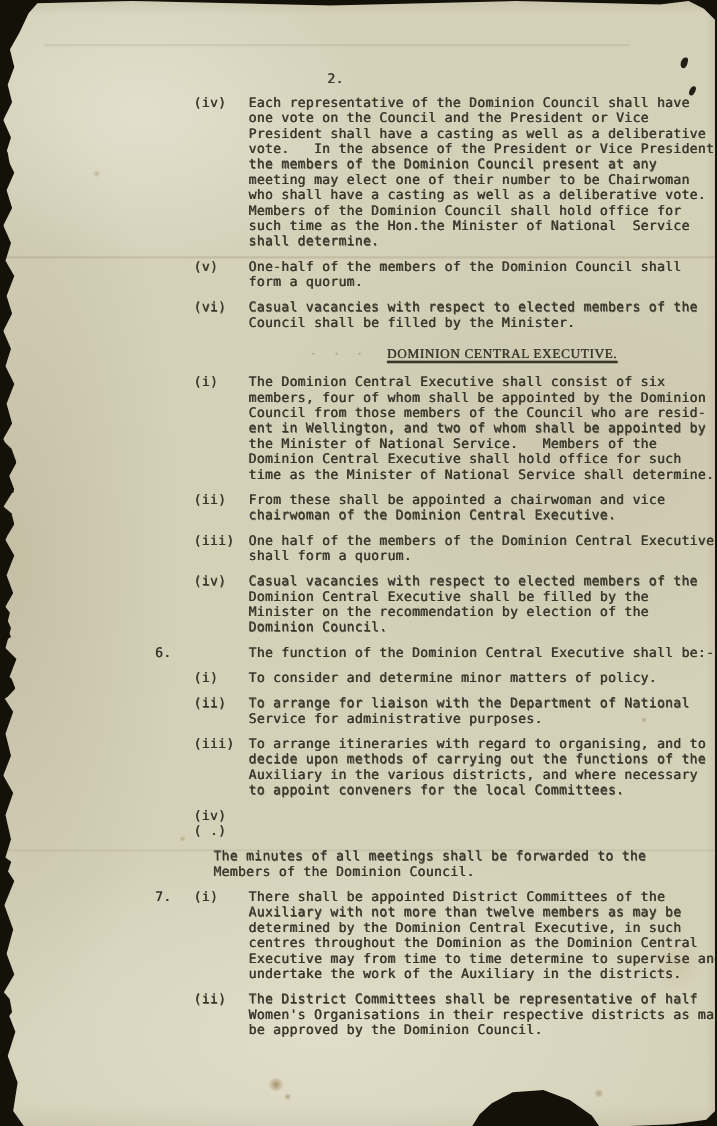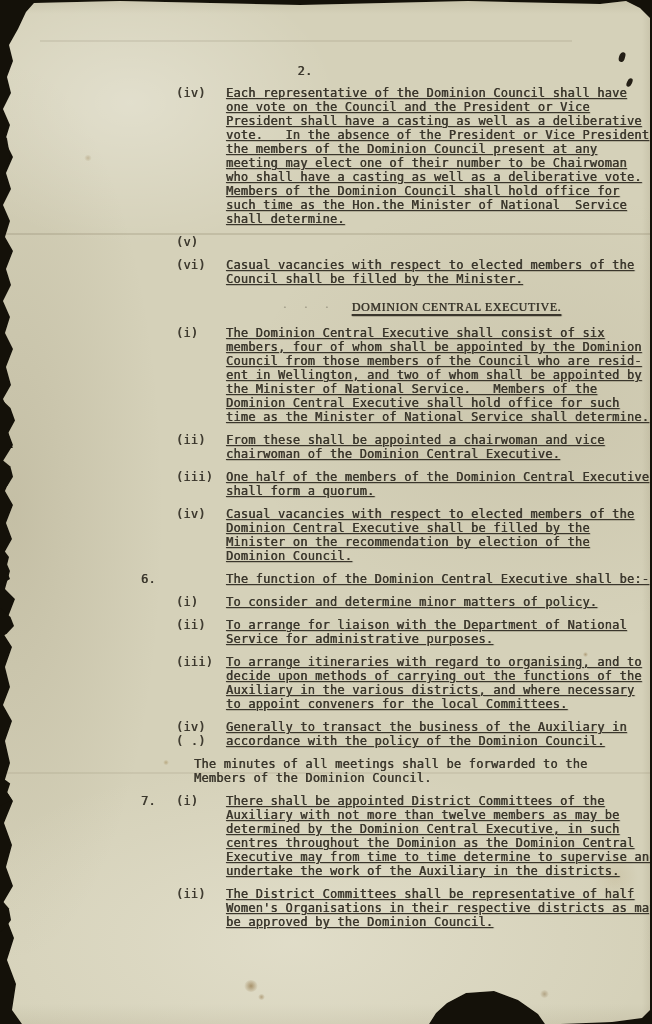--- a/index.html
+++ b/index.html
@@ -67,21 +67,21 @@
   }
   .page-number{
     position:absolute;top:64px;left:0;width:652px;
     text-align:center;padding-right:42px;box-sizing:border-box;
   }
   .content{position:absolute;top:86px;left:0;width:652px;padding-left:48px;}
   .block{margin:0 0 9px 0;line-height:14px;}
   .item{display:flex;padding-left:93px;}
   .item .num{width:35px;flex:none;white-space:pre;}
   .item .marker{width:50px;flex:none;white-space:pre;}
-  .item .text{flex:none;white-space:pre;text-decoration:underline;}
+  .item .text{flex:none;white-space:pre;}
   .paragraph{padding-left:146px;white-space:pre;}
   .heading{
     text-align:center;padding-left:96px;
     margin-top:14px;margin-bottom:12px;font-family:Liberation Serif, serif;
   }
   .heading-text{
     text-decoration:underline;
     text-underline-offset:3px;
     text-decoration-thickness:1.5px;
     letter-spacing:0.6px;
@@ -119,20 +119,22 @@
 the members of the Dominion Council present at any
 meeting may elect one of their number to be Chairwoman
 who shall have a casting as well as a deliberative vote.
 Members of the Dominion Council shall hold office for
 such time as the Hon.the Minister of National  Service
 shall determine.</span>
       </div>
       <div class="block item">
         <span class="num"></span>
         <span class="marker">(v)</span>
+        <span class="text">One-half of the members of the Dominion Council shall
+form a quorum.</span>
       </div>
       <div class="block item">
         <span class="num"></span>
         <span class="marker">(vi)</span>
         <span class="text">Casual vacancies with respect to elected members of the
 Council shall be filled by the Minister.</span>
       </div>
       <div class="block heading"><span class="heading-prefix">· · ·</span><span class="heading-text">DOMINION CENTRAL EXECUTIVE.</span></div>
       <div class="block item">
         <span class="num"></span>
@@ -186,22 +188,20 @@
         <span class="marker">(iii)</span>
         <span class="text">To arrange itineraries with regard to organising, and to
 decide upon methods of carrying out the functions of the
 Auxiliary in the various districts, and where necessary
 to appoint conveners for the local Committees.</span>
       </div>
       <div class="block item">
         <span class="num"></span>
         <span class="marker">(iv)
 ( .)</span>
-        <span class="text">Generally to transact the business of the Auxiliary in
-accordance with the policy of the Dominion Council.</span>
       </div>
       <div class="block paragraph">The minutes of all meetings shall be forwarded to the
 Members of the Dominion Council.</div>
       <div class="block item">
         <span class="num">7.</span>
         <span class="marker">(i)</span>
         <span class="text">There shall be appointed District Committees of the
 Auxiliary with not more than twelve members as may be
 determined by the Dominion Central Executive, in such
 centres throughout the Dominion as the Dominion Central

